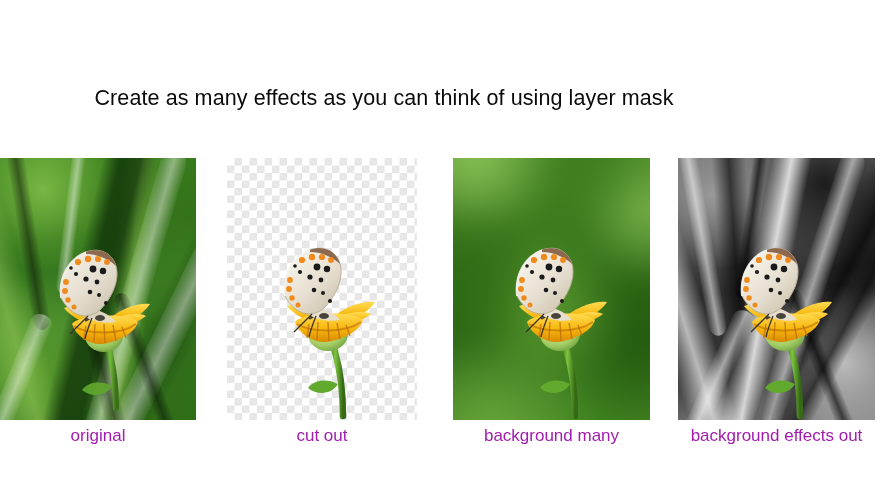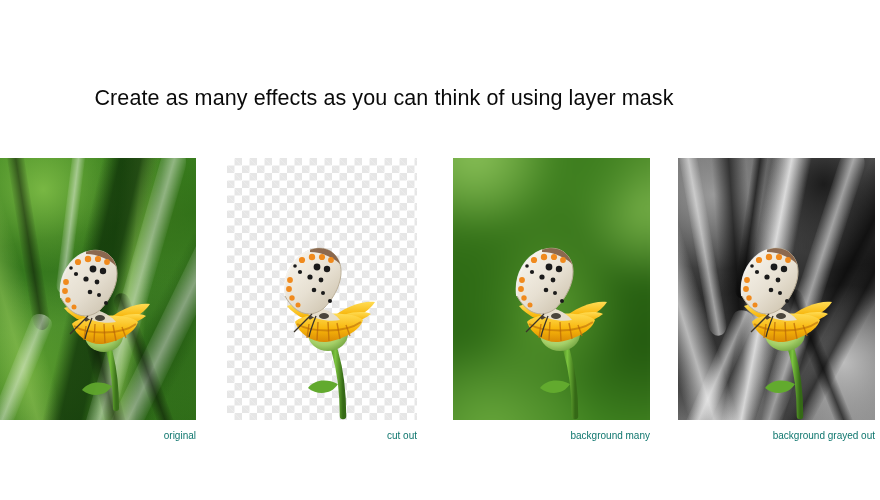--- a/index.html
+++ b/index.html
@@ -47,24 +47,24 @@
     overflow: hidden;
   }
   #panel-1 { left: 0px; }
   #panel-2 { left: 227px; width: 190px; }
   #panel-3 { left: 453px; width: 197px; }
   #panel-4 { left: 678px; width: 197px; }
 
   .caption {
     position: absolute;
     top: 427px;
-    font-size: 10px;
+    font-size: 17px;
     line-height: 18px;
-    text-align: right;
-    color: #0f766e;
+    text-align: center;
+    color: #a21caf;
     white-space: nowrap;
   }
   #caption-1 { left: 0px;   width: 196px; }
   #caption-2 { left: 227px; width: 190px; }
   #caption-3 { left: 453px; width: 197px; }
   #caption-4 { left: 678px; width: 197px; }
 
   
   .photo {
     position: absolute;
@@ -531,15 +531,15 @@
             </g>
             <path d="M62 138 C59 116 71 98 87 92" stroke="#ffffff" stroke-width="1.7" fill="none" opacity="0.8"></path>
             <path d="M89 156 C81 164 75 170 71 174" stroke="#3a332a" stroke-width="1.3" fill="none"></path>
             <path d="M93 158 C89 168 87 174 86 179" stroke="#3a332a" stroke-width="1.3" fill="none"></path>
             <ellipse cx="101" cy="158" rx="5" ry="3" fill="#2e2a22" opacity="0.85"></ellipse>
           </g>
         </svg>
       </div>
     </div>
   </div>
-  <div class="caption" id="caption-4">background grayed out</div>
+  <div class="caption" id="caption-4">background effects out</div>
 
 </div>
 
 </body></html>

